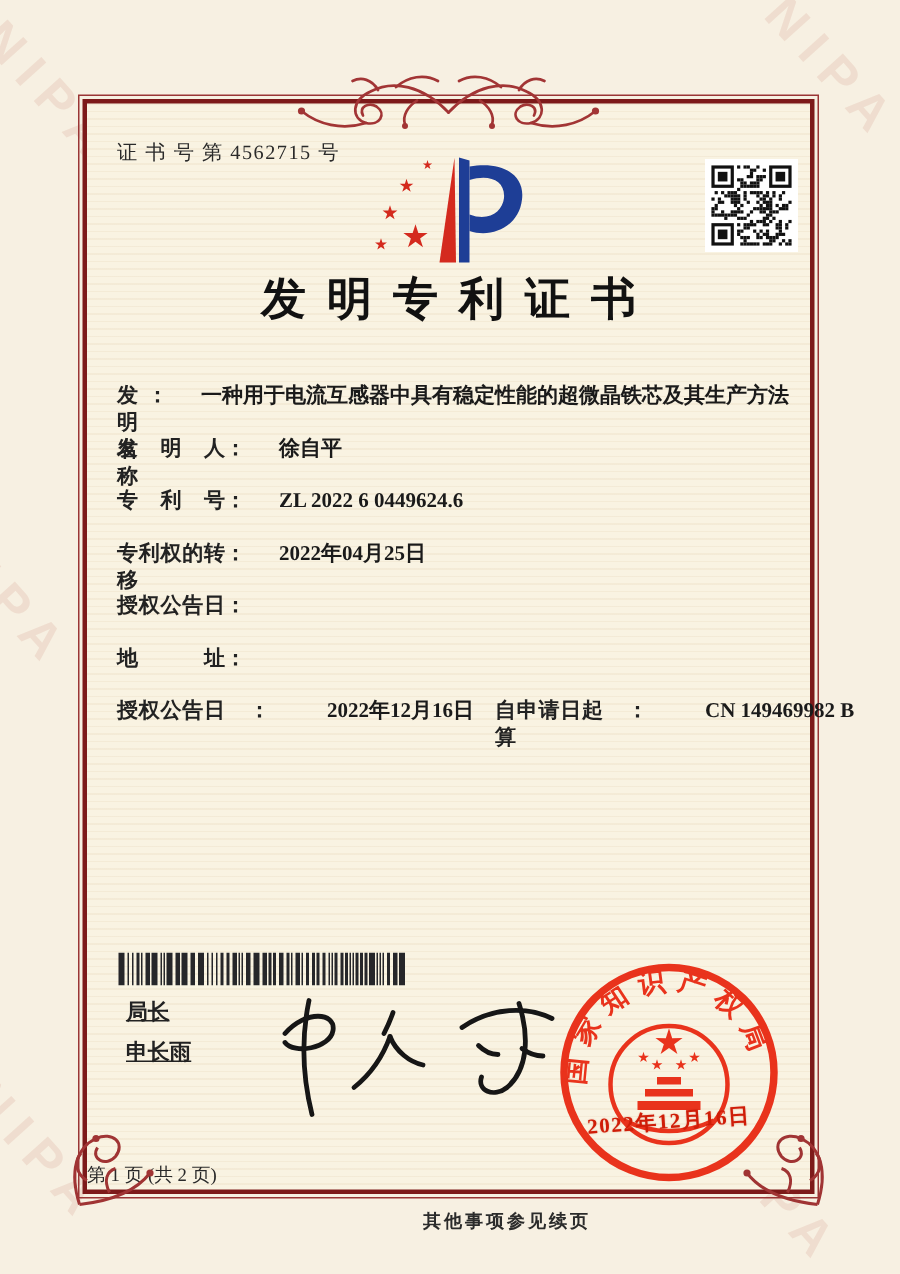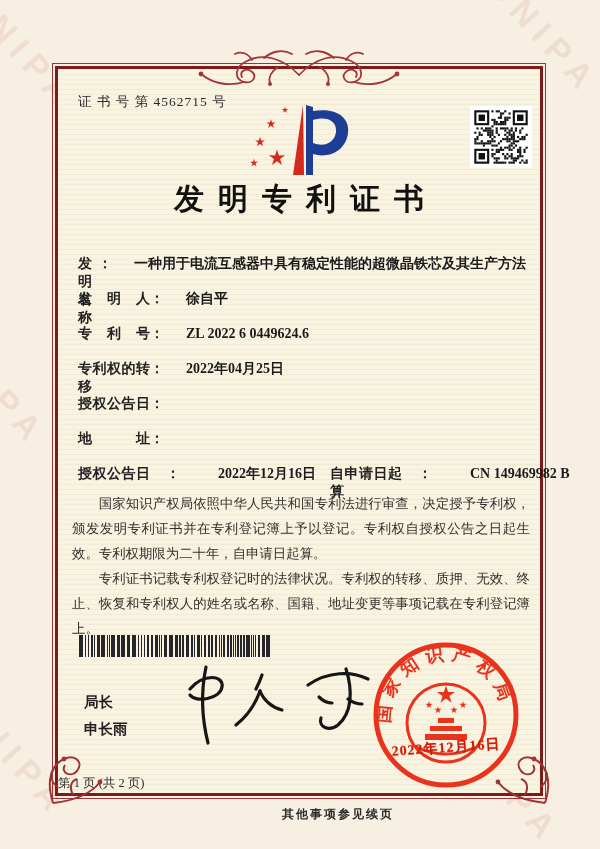--- a/index.html
+++ b/index.html
@@ -62,22 +62,22 @@
   }
   .fcolon{font-weight:600;color:#222;}
   .fvalue{margin-left:22px;font-weight:600;color:#1a1a1a;white-space:nowrap;}
   
   .paras{left:14px;top:422px;width:458px;font-size:13.4px;line-height:25px;color:#33302c;text-align:justify;}
   .paras p{margin:0;text-indent:2em;font-weight:500;}
   
   .barcode{left:20px;top:566px;width:198px;height:22px;}
   
   .sig-svg{left:98px;top:586px;width:242px;height:96px;}
-  .signoff{left:26px;top:620px;font-size:14.5px;font-weight:700;line-height:27px;color:#222;
-           font-family:"Liberation Sans","DejaVu Sans",sans-serif;}
+  .signoff{left:26px;top:593px;font-size:14.5px;font-weight:700;line-height:27px;color:#222;
+           font-family:"Liberation Sans","DejaVu Sans",sans-serif;text-decoration:underline;}
   
   .seal{left:312px;top:570px;width:152px;height:152px;opacity:.93;}
   .seal-date{
     left:294px;top:670px;width:188px;text-align:center;
     font:700 14px "Liberation Serif",serif;color:#cf1d08;
     transform:rotate(-4deg);letter-spacing:1px;z-index:3;
     text-shadow:0 0 1px rgba(207,29,8,.45);
   }
   
   .page-info{left:0;top:706px;width:100%;text-align:left;font-size:12.5px;color:#2a2a2a;}
@@ -403,24 +403,20 @@
         <span class="fvalue">2022年12月16日</span>
       </span>
       <span class="fpair">
         <span class="flabel">自申请日起算</span>
           <span class="fcolon">：</span>
         <span class="fvalue">CN 149469982 B</span>
       </span>
     </div>
   </div>
 
-  <div class="paras">
-    <p>国家知识产权局依照中华人民共和国专利法进行审查，决定授予专利权，颁发发明专利证书并在专利登记簿上予以登记。专利权自授权公告之日起生效。专利权期限为二十年，自申请日起算。</p>
-    <p>专利证书记载专利权登记时的法律状况。专利权的转移、质押、无效、终止、恢复和专利权人的姓名或名称、国籍、地址变更等事项记载在专利登记簿上。</p>
-  </div>
 
   <svg class="barcode" id="barcode-svg" viewBox="0 0 198 22" preserveAspectRatio="none">
       <rect x="1" y="0" width="4" height="22" fill="#26262a"></rect>
       <rect x="7" y="0" width="1" height="22" fill="#26262a"></rect>
       <rect x="10" y="0" width="1" height="22" fill="#26262a"></rect>
       <rect x="13" y="0" width="2" height="22" fill="#26262a"></rect>
       <rect x="16" y="0" width="1" height="22" fill="#26262a"></rect>
       <rect x="19" y="0" width="3" height="22" fill="#26262a"></rect>
       <rect x="23" y="0" width="4" height="22" fill="#26262a"></rect>
       <rect x="29" y="0" width="1" height="22" fill="#26262a"></rect>

